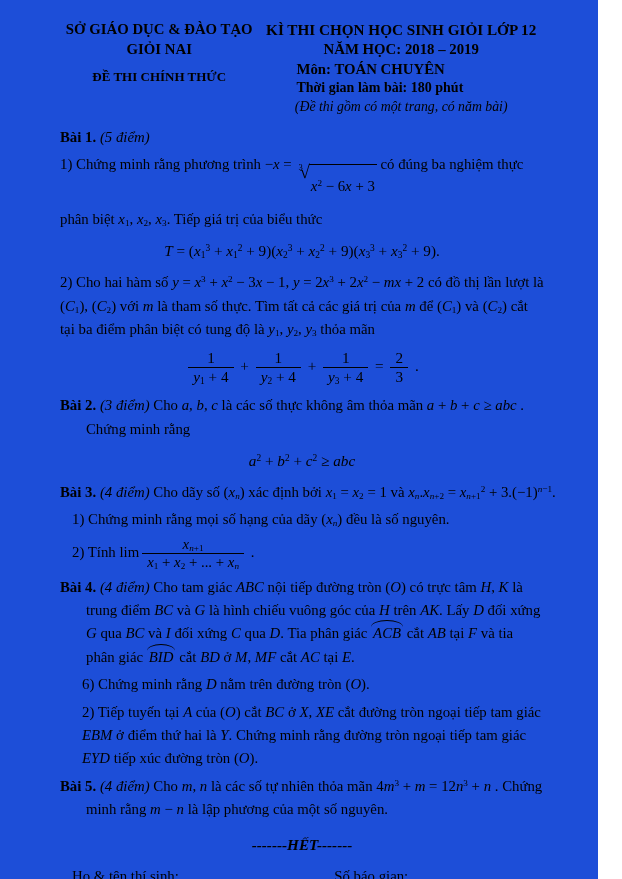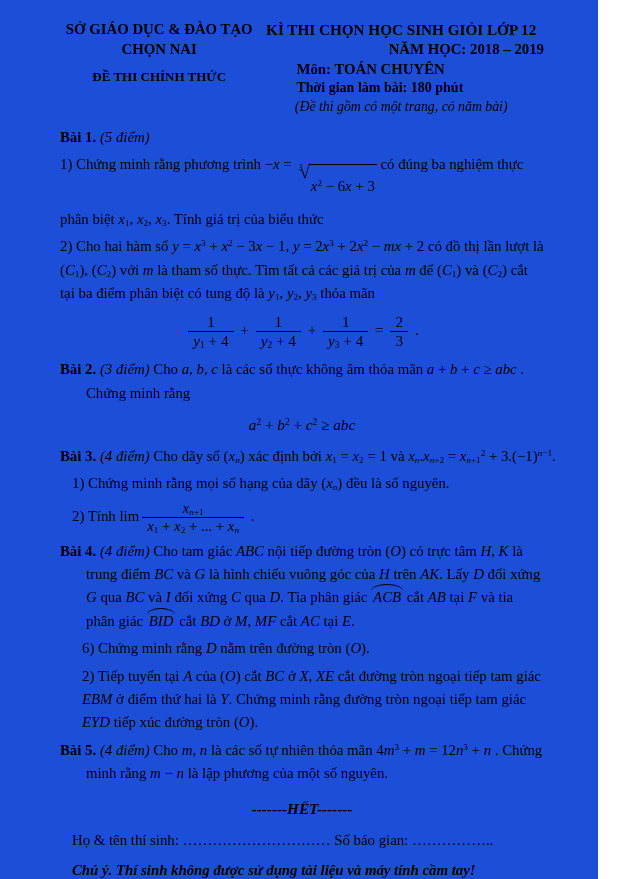--- a/index.html
+++ b/index.html
@@ -9,21 +9,21 @@
     font-family:"Liberation Serif","DejaVu Serif",serif;
     font-size:14.8px;line-height:1.58;
     padding:20px 54px 8px 60px;overflow:hidden;
   }
   
   .hdr{display:flex;line-height:1.32;margin-bottom:10px;}
   .hdr-left{width:41%;text-align:center;font-weight:700;}
   .hdr-right{width:59%;}
   .hl-sub{margin-top:9px;font-size:13px;}
   .hr-c{text-align:center;font-weight:700;font-size:15.2px;}
-  .hr-c2{text-align:right;font-weight:700;}
+  .hr-c2{text-align:center;font-weight:700;}
   .hr-l{padding-left:38px;font-weight:700;}
   .hr-t{padding-left:38px;font-weight:700;font-size:14px;}
   .hr-i{text-align:center;font-style:italic;font-size:13.8px;font-weight:400;}
   
   main p{margin:4px 0;}
   .eq{text-align:center;margin:8px 0;font-size:15.2px;}
   .hang{padding-left:26px;text-indent:-26px;}
   .ind{margin-left:12px;}
   .ind2{margin-left:22px;}
   .wide{margin-right:-46px;}
@@ -53,39 +53,40 @@
   .rad-body{border-top:1.3px solid #000;margin-left:-1px;margin-top:0.5px;padding:12px 2px;line-height:1.3;}
 </style>
 </head>
 <body>
 
 <div class="page">
 
   <header class="hdr">
     <div class="hdr-left">
       <div>SỞ GIÁO DỤC &amp; ĐÀO TẠO</div>
-      <div>CHỌN NAI</div>
+      <div>GIỎI NAI</div>
       <div class="hl-sub">ĐỀ THI CHÍNH THỨC</div>
     </div>
     <div class="hdr-right">
       <div class="hr-c">KÌ THI CHỌN HỌC SINH GIỎI LỚP 12</div>
       <div class="hr-c2">NĂM HỌC: 2018 – 2019</div>
       <div class="hr-l">Môn: TOÁN CHUYÊN</div>
       <div class="hr-t">Thời gian làm bài: 180 phút</div>
       <div class="hr-i">(Đề thi gồm có một trang, có năm bài)</div>
     </div>
   </header>
 
   <main>
     <p><span class="b">Bài 1.</span><span> </span><span class="i">(5 điểm)</span></p>
     <p><span>1) Chứng minh rằng phương trình </span><span class="m">−<i>x</i> = </span><span class="rad">
           <span class="rad-idx">3</span>
           <span class="rad-sign">√</span>
           <span class="rad-body"><i>x</i><sup>2</sup> − 6<i>x</i> + 3</span>
-        </span><span> có đúng ba nghiệm thực phân biệt </span><span class="m"><i>x</i><sub>1</sub>, <i>x</i><sub>2</sub>, <i>x</i><sub>3</sub></span><span>. Tính giá trị của biểu thức</span></p>
+        </span><span> có đúng ba nghiệm thực phân biệt </span><span class="m"><i>x</i><sub>1</sub>, <i>x</i><sub>2</sub>, <i>x</i><sub>3</sub></span><span>. Tiếp giá trị của biểu thức</span></p>
+    <p class="eq"><span class="m"><i>T</i> = (<i>x</i><sub>1</sub><sup>3</sup> + <i>x</i><sub>1</sub><sup>2</sup> + 9)(<i>x</i><sub>2</sub><sup>3</sup> + <i>x</i><sub>2</sub><sup>2</sup> + 9)(<i>x</i><sub>3</sub><sup>3</sup> + <i>x</i><sub>3</sub><sup>2</sup> + 9).</span></p>
     <p><span>2) Cho hai hàm số </span><span class="m"><i>y</i> = <i>x</i><sup>3</sup> + <i>x</i><sup>2</sup> − 3<i>x</i> − 1, <i>y</i> = 2<i>x</i><sup>3</sup> + 2<i>x</i><sup>2</sup> − <i>mx</i> + 2</span><span> có đồ thị lần lượt là </span><span class="m">(<i>C</i><sub>1</sub>)</span><span>, </span><span class="m">(<i>C</i><sub>2</sub>)</span><span> với </span><span class="m"><i>m</i></span><span> là tham số thực. Tìm tất cả các giá trị của </span><span class="m"><i>m</i></span><span> để </span><span class="m">(<i>C</i><sub>1</sub>)</span><span> và </span><span class="m">(<i>C</i><sub>2</sub>)</span><span> cắt tại ba điểm phân biệt có tung độ là </span><span class="m"><i>y</i><sub>1</sub>, <i>y</i><sub>2</sub>, <i>y</i><sub>3</sub></span><span> thỏa mãn</span></p>
     <p class="eq"><span class="frac">
           <span class="num">1</span>
           <span class="den"><i>y</i><sub>1</sub> + 4</span>
         </span><span> + </span><span class="frac">
           <span class="num">1</span>
           <span class="den"><i>y</i><sub>2</sub> + 4</span>
         </span><span> + </span><span class="frac">
           <span class="num">1</span>
           <span class="den"><i>y</i><sub>3</sub> + 4</span>

